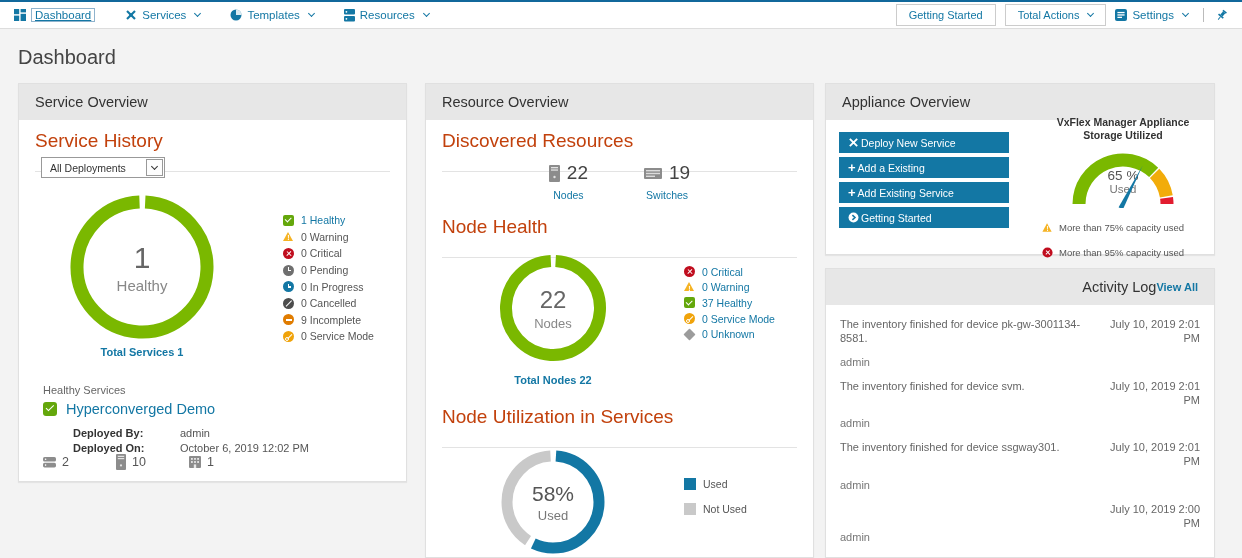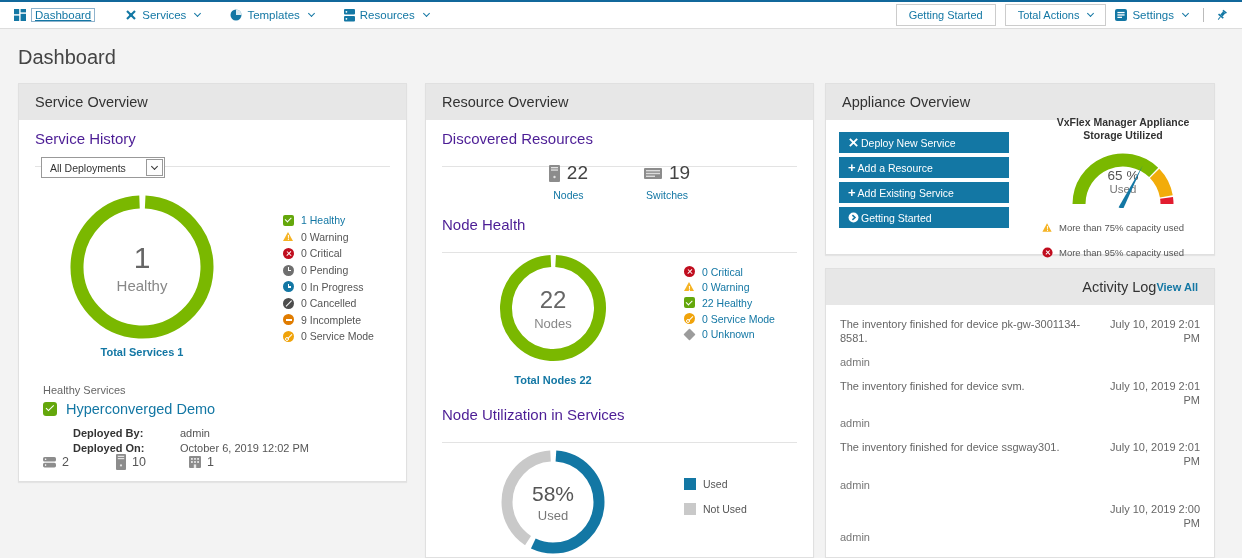--- a/index.html
+++ b/index.html
@@ -26,21 +26,21 @@
   .page-title { position:absolute; top:46px; left:18px; font-size:20px; font-weight:400; color:#444; }
 
   
   .card { position:absolute; background:#fff; border:1px solid #e0e0e0; box-shadow:0 1px 1px rgba(0,0,0,.06); }
   .card-header { height:36px; display:flex; align-items:center; padding:0 16px; background:#e7e7e7; font-size:14.5px; color:#333; }
   .card-left { left:18px; top:83px; width:389px; height:399px; }
   .card-mid { left:425px; top:83px; width:389px; height:475px; }
   .card-appl { left:825px; top:83px; width:390px; height:172px; }
   .card-act { left:825px; top:268px; width:390px; height:290px; overflow:hidden; }
 
-  .sec-title { position:absolute; left:16px; right:16px; font-size:15px; font-weight:400; color:#4c1d95;
+  .sec-title { position:absolute; left:16px; right:16px; font-size:19px; font-weight:400; color:#c2410c;
                padding-bottom:19px; border-bottom:1px solid #e3e3e3; }
 
   
   .fselect { position:absolute; top:73px; left:22px; display:flex; align-items:center; width:124px; height:21px;
              border:1px solid #999; background:#fff; font-size:10.5px; color:#333; padding-left:8px; cursor:pointer; }
   .fselect .sbtn { margin-left:auto; width:17px; height:17px; border:1px solid #999; display:flex; align-items:center;
                    justify-content:center; margin-right:1px; background:#fdfdfd; }
   .fselect .sbtn .chev { margin:0 0 2px 0; color:#333; }
 
   
@@ -380,21 +380,21 @@
       <li>
           <span class="mi mi-circ mi-crit"></span>
           <span>0 Critical</span>
         </li>
       <li>
           <span class="mi mi-warn"></span>
           <span>0 Warning</span>
         </li>
       <li>
           <span class="mi mi-check"></span>
-          <span>22 Healthy</span>
+          <span>37 Healthy</span>
         </li>
       <li>
           <span class="mi mi-circ mi-wrench"></span>
           <span>0 Service Mode</span>
         </li>
       <li>
           <span class="mi mi-diamond"></span>
           <span>0 Unknown</span>
         </li>
     </ul>
@@ -433,21 +433,21 @@
             <g stroke="#fff" stroke-width="2">
               <line x1="2" y1="2" x2="10" y2="10"></line>
               <line x1="10" y1="2" x2="2" y2="10"></line>
             </g>
             <rect x="4.4" y="4.4" width="3.2" height="3.2" fill="#fff"></rect>
           </svg>
         <span>Deploy New Service</span>
       </button>
       <button class="abtn">
         <span class="plus">+</span>
-        <span>Add a Resource</span>
+        <span>Add a Existing</span>
       </button>
       <button class="abtn">
         <span class="plus">+</span>
         <span>Add Existing Service</span>
       </button>
       <button class="abtn">
         <svg width="11" height="11" viewBox="0 0 12 12">
             <circle cx="6" cy="6" r="5.4" fill="#fff"></circle>
             <path d="M4.8 3.4 L7.6 6 L4.8 8.6" fill="none" stroke="var(--accent-blue,#1377a4)" stroke-width="1.7"></path>
           </svg>

